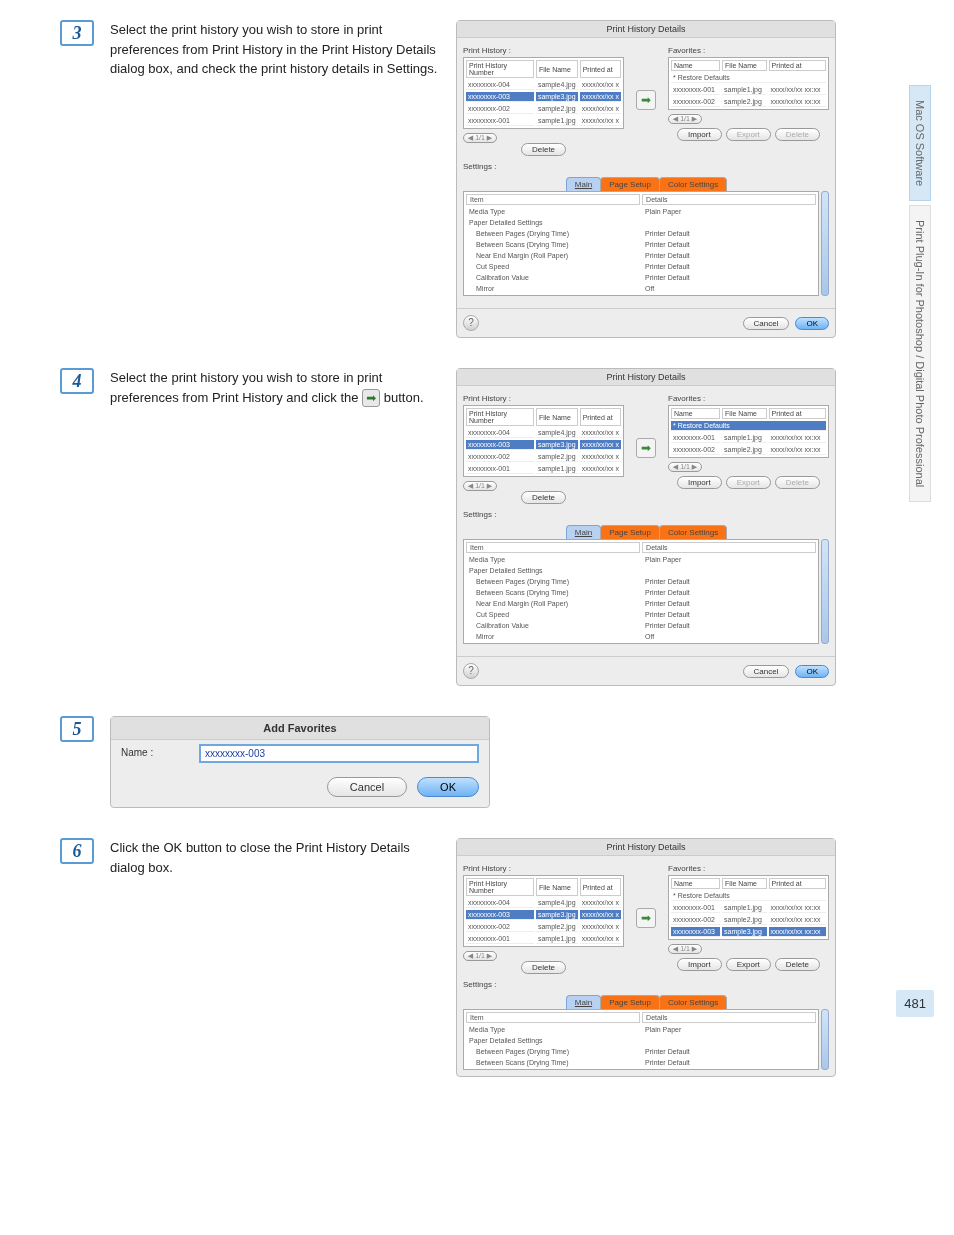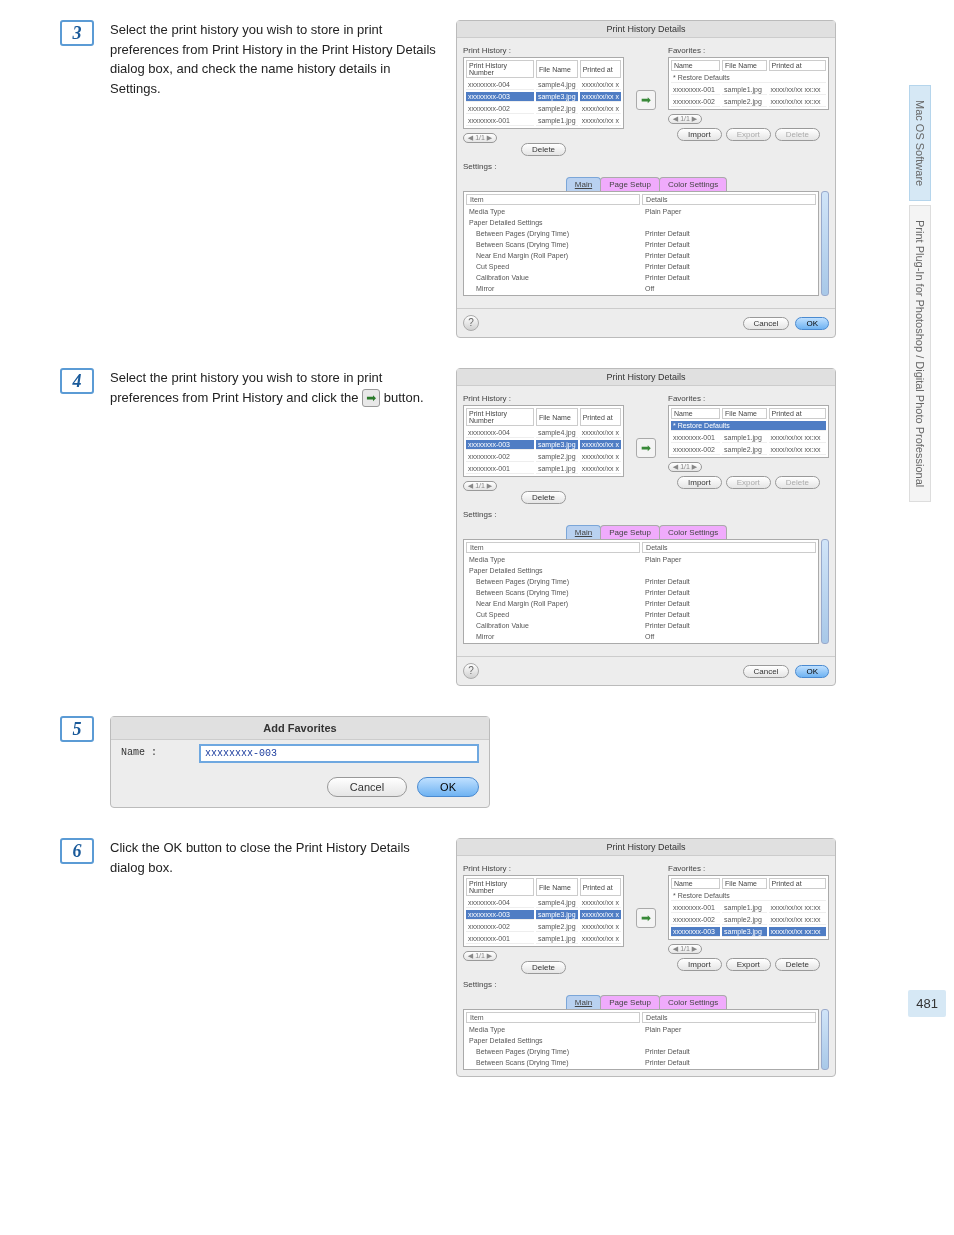--- a/index.html
+++ b/index.html
@@ -42,21 +42,21 @@
     background: #f4f4f4;
     border: 1px solid #ddd;
     margin-bottom: 4px;
   }
   .side-tab.active {
     background: #d6e8f5;
     border-color: #b5d5ec;
   }
   .page-badge {
     position: absolute;
-    right: 8px;
+    right: 20px;
     top: 990px;
     background: #d6e8f5;
     color: #333;
     font-size: 13px;
     padding: 6px 8px;
     border-radius: 2px;
   }
   .step {
     display: flex;
     align-items: flex-start;
@@ -200,21 +200,21 @@
     align-self: center;
   }
   .tabs-row {
     display: flex;
     align-items: flex-end;
     margin-top: 6px;
     font-size: 8px;
     gap: 0;
   }
   .tab {
-    background: #f0abfc;
+    background: #f97316;
     border: 1px solid #aaa;
     border-bottom: none;
     border-radius: 4px 4px 0 0;
     padding: 2px 8px;
     color: #444;
     margin-right: -1px;
   }
   .tab.active {
     background: #b9d1f0;
     border-color: #7ba6d8;
@@ -275,21 +275,20 @@
   .fav-dlg .dlg-title {
     font-size: 11px;
     font-weight: bold;
     padding: 5px;
   }
   .fav-row {
     display: flex;
     align-items: flex-start;
     padding: 4px 10px;
     gap: 8px;
-    font-family: Liberation Mono, monospace;
   }
   .fav-row .flabel {
     width: 70px;
     font-size: 10px;
     color: #333;
     padding-top: 3px;
   }
   .fav-row .fval {
     flex: 1;
     font-size: 10px;
@@ -337,21 +336,21 @@
   <div class="side-tabs">
     <div class="side-tab active">Mac OS Software</div>
     <div class="side-tab">Print Plug-In for Photoshop / Digital Photo Professional</div>
   </div>
   <div class="page-badge">481</div>
 
   <div class="step">
     <div class="step-num">3</div>
     <div class="step-body">
       <div class="step-text">
-        <span>Select the print history you wish to store in print preferences from </span><b>Print History</b><span> in the </span><b>Print History Details</b><span> dialog box, and check the name history details in </span><b>Settings</b><span>.</span>
+        <span>Select the print history you wish to store in print preferences from </span><b>Print History</b><span> in the </span><b>Print History Details</b><span> dialog box, and check the print history details in </span><b>Settings</b><span>.</span>
       </div>
       <div class="step-figure" id="fig3">
   <div class="dlg">
     <div class="dlg-title">Print History Details</div>
     <div class="dlg-inner">
       <div class="two-col">
         <div class="col">
           <div class="lbl">Print History :</div>
           <table class="tbl">
             <tbody>

